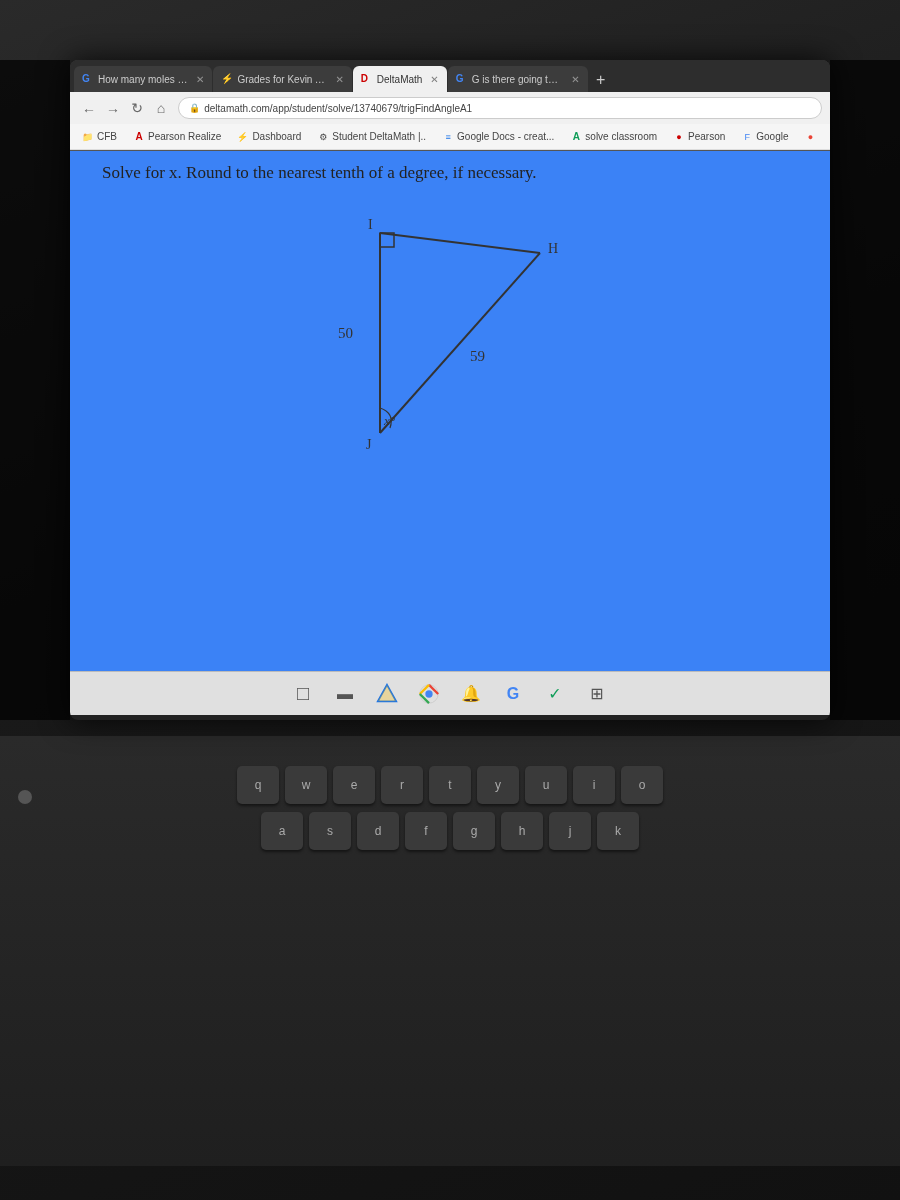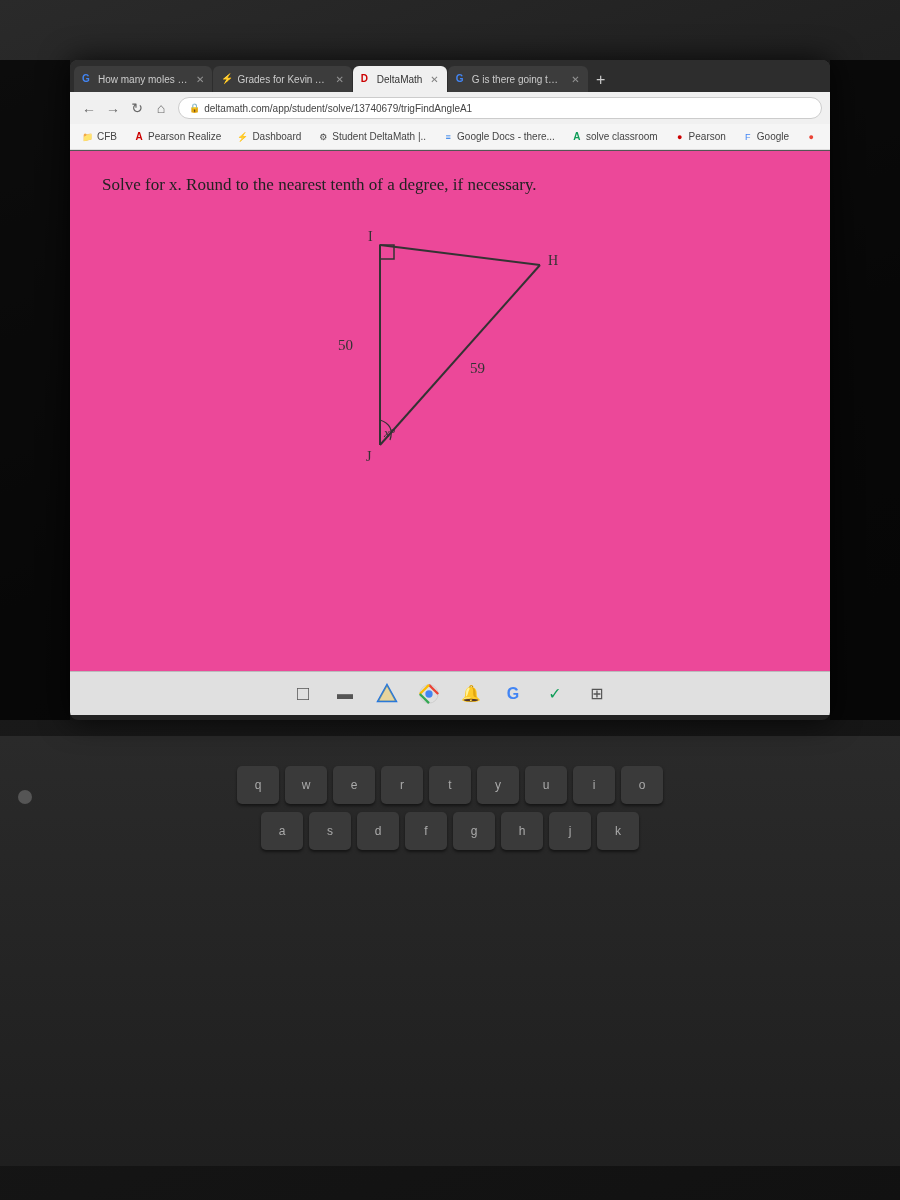--- a/index.html
+++ b/index.html
@@ -172,22 +172,22 @@
       width: 12px;
       height: 12px;
       font-size: 9px;
       display: flex;
       align-items: center;
       justify-content: center;
     }
 
     
     .page-content {
-      background: #ec4899;
-      padding: 24px 32px;
+      background: #3b82f6;
+      padding: 12px 32px;
       min-height: 520px;
       position: relative;
     }
 
     .problem-text {
       font-size: 17px;
       color: #222;
       margin-bottom: 30px;
       font-family: Georgia, serif;
     }
@@ -363,21 +363,21 @@
         <div class="bookmark-item">
           <span class="bookmark-favicon" style="color:#ff6600;">⚡</span>
           <span>Dashboard</span>
         </div>
         <div class="bookmark-item">
           <span class="bookmark-favicon">⚙</span>
           <span>Student DeltaMath |..</span>
         </div>
         <div class="bookmark-item">
           <span class="bookmark-favicon" style="color:#1a73e8;">≡</span>
-          <span>Google Docs - there...</span>
+          <span>Google Docs - creat...</span>
         </div>
         <div class="bookmark-item">
           <span class="bookmark-favicon" style="color:#0f9d58; font-weight:bold; font-size:10px;">A</span>
           <span>solve classroom</span>
         </div>
         <div class="bookmark-item">
           <span class="bookmark-favicon" style="color:#cc0000;">●</span>
           <span>Pearson</span>
         </div>
         <div class="bookmark-item">

